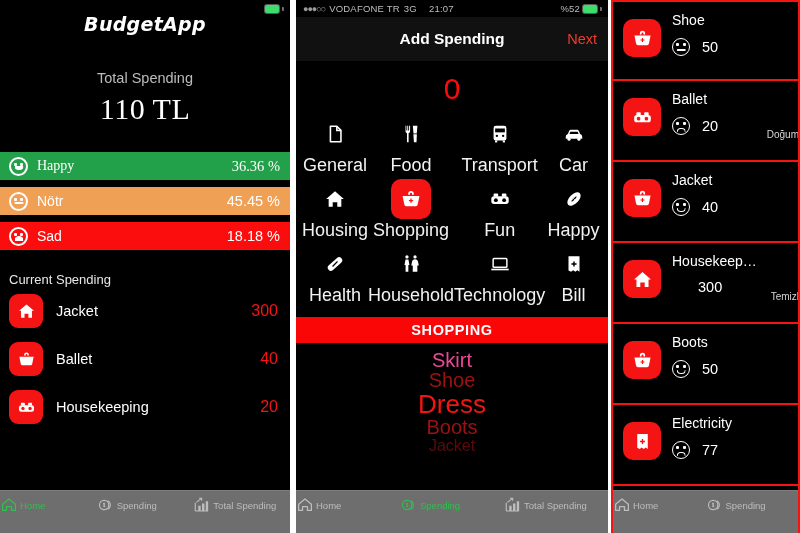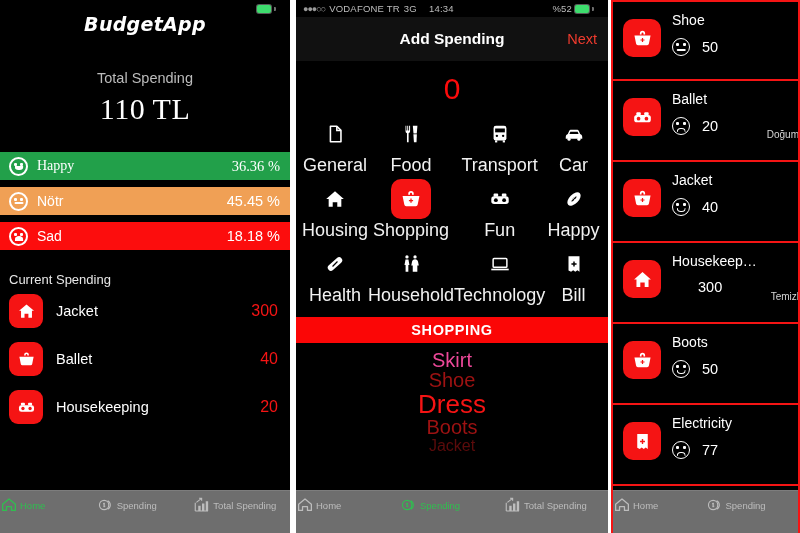--- a/index.html
+++ b/index.html
@@ -19,21 +19,21 @@
   .gap2 { width:3px; height:533px; background:#fff; }
   .p3 { width:189px; }
 
   
   .statusbar {
     height:17px; display:flex; align-items:center; padding:0 7px;
     font-size:9.5px; color:#bdbdbd; letter-spacing:.2px; position:relative;
   }
   .sb-left { display:flex; align-items:center; gap:4px; }
   .dots { letter-spacing:-1px; font-size:9px; color:#9a9a9a;}
-  .sb-right { position:absolute; right:14px; display:flex; align-items:center; gap:3px;}
+  .sb-right { position:absolute; right:6px; display:flex; align-items:center; gap:3px;}
   .batt {
     width:14px;height:8px;background:#3ddc6d;border-radius:2px;display:inline-block;
     box-shadow:0 0 0 1px rgba(160,160,160,.55);
   }
   .batt-tip { width:2px;height:4px;background:#6e6e6e;border-radius:0 1px 1px 0;display:inline-block;}
   .p1 .statusbar { color:#000; }
 
   
   .app-title {
     text-align:center; color:#fff; font-size:19px; font-weight:bold;
@@ -270,21 +270,21 @@
   </div>
 
   <div class="gap"></div>
 
   <div class="panel p2">
     <div class="statusbar">
       <span class="sb-left">
         <span class="dots">●●●○○</span>
         <span>VODAFONE TR</span>
         <span>3G</span>
-        <span style="margin-left:8px">14:34</span>
+        <span style="margin-left:8px">21:07</span>
       </span>
       <span class="sb-right">
         <span>%52</span>
         <span class="batt"></span>
           <span class="batt-tip"></span>
       </span>
     </div>
 
     <div class="navbar">
       <span class="nav-title">Add Spending</span>

